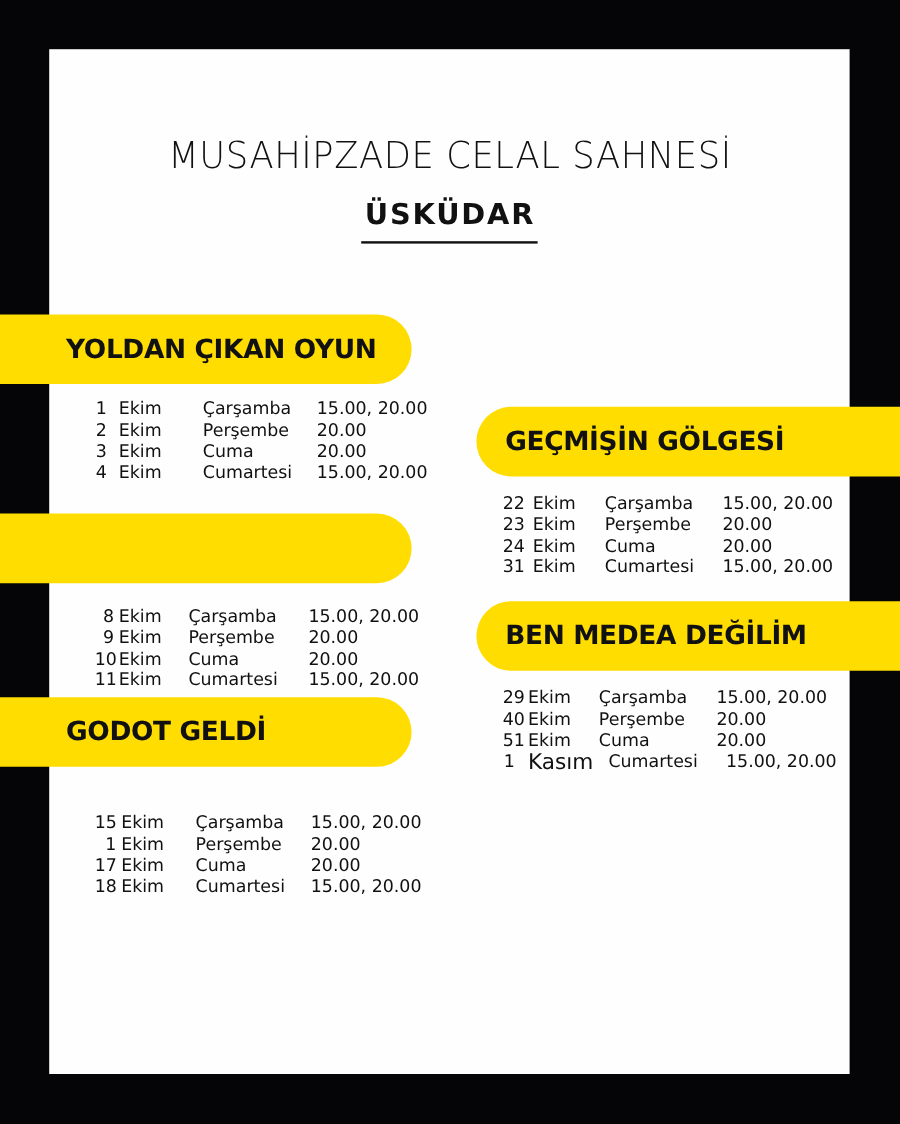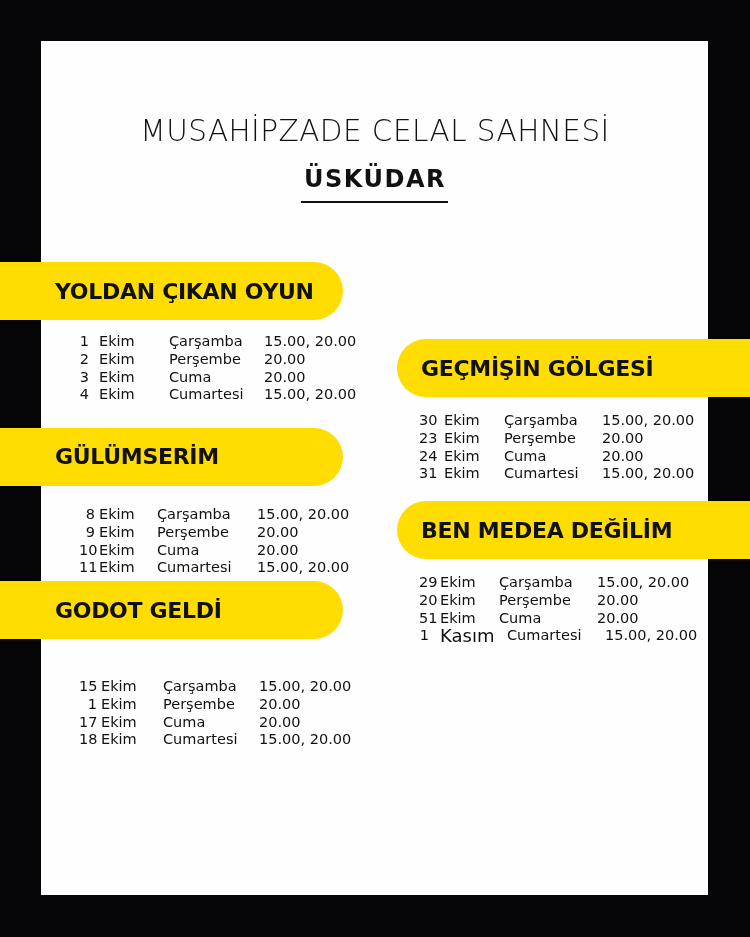--- a/index.html
+++ b/index.html
@@ -71,21 +71,20 @@
   <div class="row">
       <span class="c-day" style="width:10px">4</span>
       <span class="c-mon" style="width:70px;padding-left:10px">Ekim</span>
       <span class="c-wd" style="width:95px">Cumartesi</span>
       <span class="c-tm">15.00, 20.00</span>
     </div>
 </div>
 
 <div class="banner left" style="top:428px;height:58px;">
   <div class="t2">
-    <div>GÜLÜMSERİM</div>
   </div>
 </div>
 <div class="sched" style="left:79px;top:506px;">
   <div class="row">
       <span class="c-day" style="width:16px">8</span>
       <span class="c-mon" style="width:58px;padding-left:4px">Ekim</span>
       <span class="c-wd" style="width:100px">Çarşamba</span>
       <span class="c-tm">15.00, 20.00</span>
     </div>
   <div class="row">
@@ -136,21 +135,21 @@
       <span class="c-wd" style="width:96px">Cumartesi</span>
       <span class="c-tm">15.00, 20.00</span>
     </div>
 </div>
 
 <div class="banner right" style="top:339px;height:58px;">
   <span>GEÇMİŞİN GÖLGESİ</span>
 </div>
 <div class="sched" style="left:419px;top:412px;">
   <div class="row">
-      <span class="c-day" style="width:18px">30</span>
+      <span class="c-day" style="width:18px">22</span>
       <span class="c-mon" style="width:60px;padding-left:7px">Ekim</span>
       <span class="c-wd" style="width:98px">Çarşamba</span>
       <span class="c-tm">15.00, 20.00</span>
     </div>
   <div class="row">
       <span class="c-day" style="width:18px">23</span>
       <span class="c-mon" style="width:60px;padding-left:7px">Ekim</span>
       <span class="c-wd" style="width:98px">Perşembe</span>
       <span class="c-tm">20.00</span>
     </div>
@@ -172,21 +171,21 @@
   <span>BEN MEDEA DEĞİLİM</span>
 </div>
 <div class="sched" style="left:419px;top:574px;">
   <div class="row">
       <span class="c-day" style="width:18px">29</span>
       <span class="c-mon" style="width:59px;padding-left:3px">Ekim</span>
       <span class="c-wd" style="width:98px">Çarşamba</span>
       <span class="c-tm">15.00, 20.00</span>
     </div>
   <div class="row">
-      <span class="c-day" style="width:18px">20</span>
+      <span class="c-day" style="width:18px">40</span>
       <span class="c-mon" style="width:59px;padding-left:3px">Ekim</span>
       <span class="c-wd" style="width:98px">Perşembe</span>
       <span class="c-tm">20.00</span>
     </div>
   <div class="row">
       <span class="c-day" style="width:18px">51</span>
       <span class="c-mon" style="width:59px;padding-left:3px">Ekim</span>
       <span class="c-wd" style="width:98px">Cuma</span>
       <span class="c-tm">20.00</span>
     </div>

